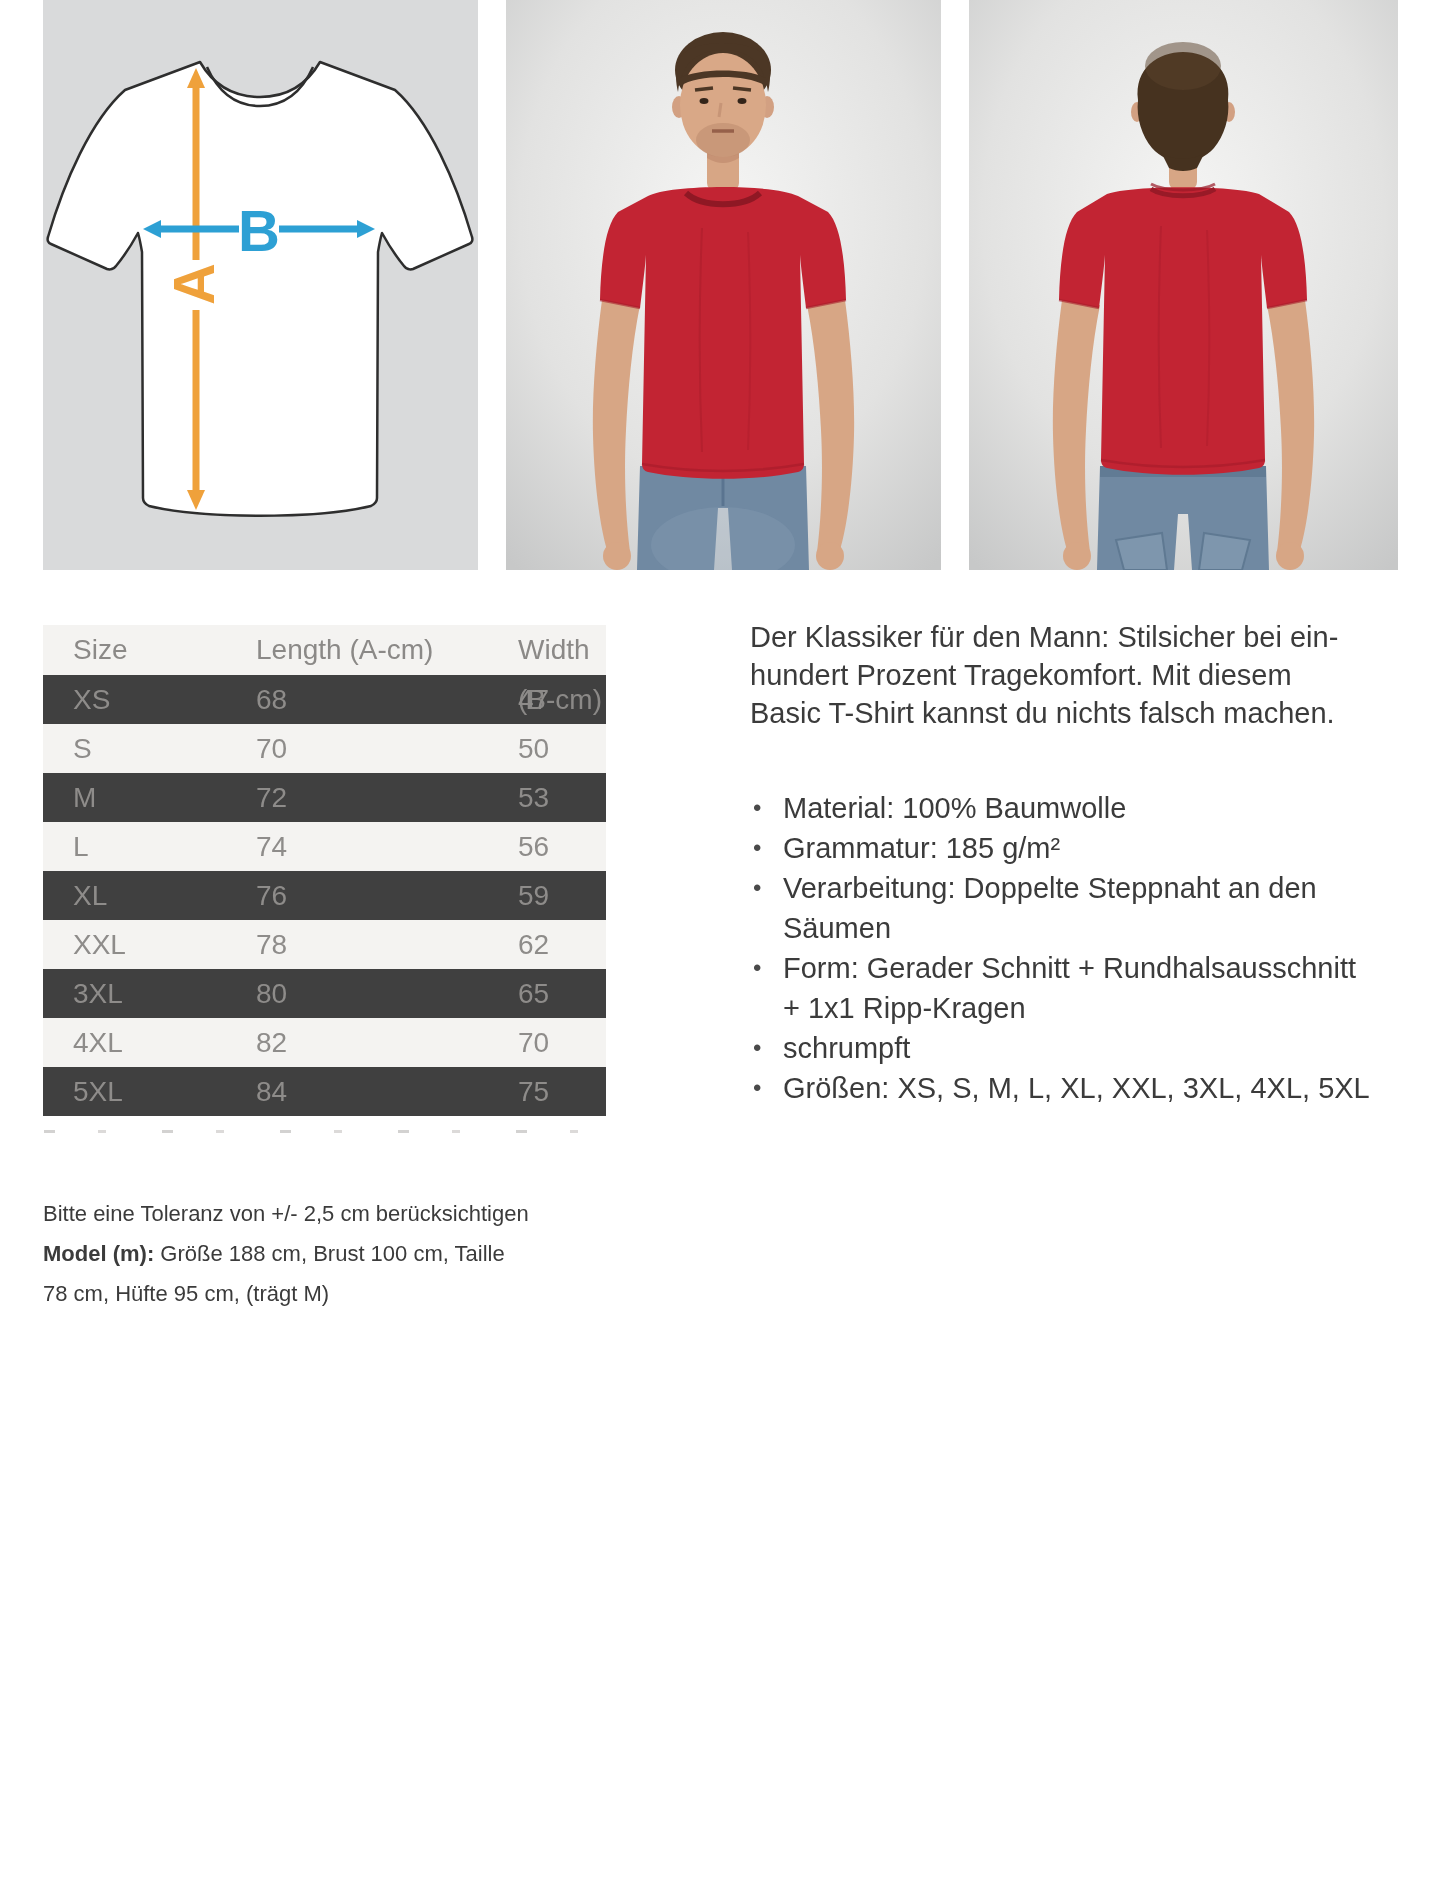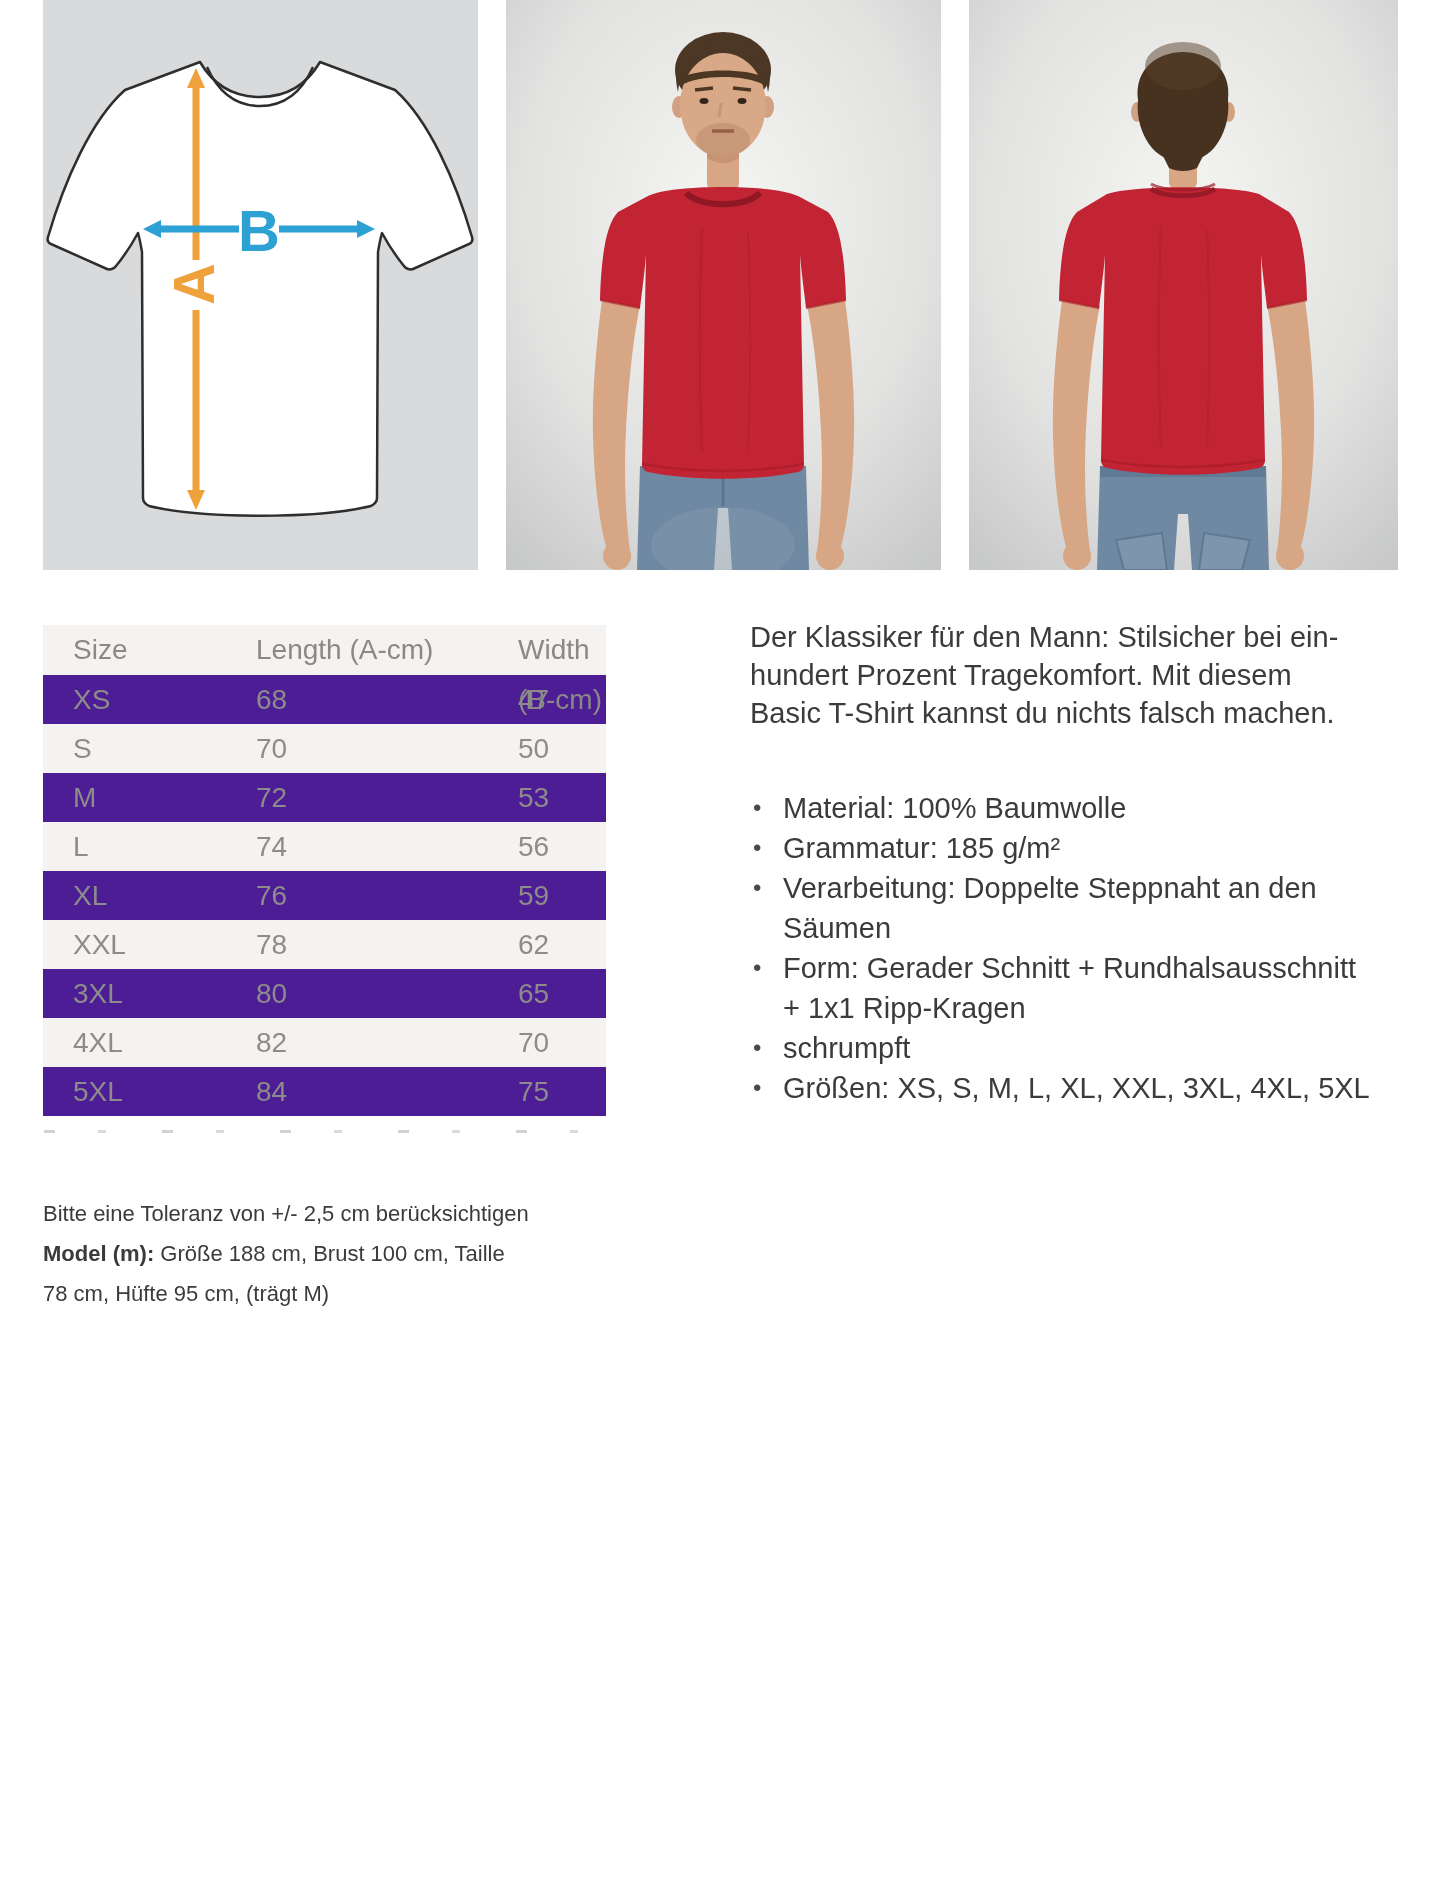--- a/index.html
+++ b/index.html
@@ -11,21 +11,21 @@
   .tile-diagram{left:43px;width:435px;background:#d9dadb;}
   .tile-front{left:506px;width:435px;}
   .tile-back{left:969px;width:429px;}
   .tile svg{display:block;}
 
   
   .size-table{position:absolute;left:43px;top:625px;width:563px;font-size:28px;}
   .t-row{display:grid;grid-template-columns:213px 262px 1fr;height:49px;line-height:49px;}
   .t-row.header{height:50px;line-height:50px;background:#f4f3f1;color:#8b8987;}
   .t-row .c1{padding-left:30px;}
-  .t-row.dark{background:#4c1d95;color:#8e8c8a;}
+  .t-row.dark{background:#404040;color:#8e8c8a;}
   .t-row.light{background:#f4f3f1;color:#8e8c8a;}
 
   .clip-strip{position:absolute;left:44px;top:1128px;width:598px;height:7px;overflow:hidden;opacity:.6;}
   .clip-strip .marks{height:3px;margin-top:2px;width:96%;
     background:repeating-linear-gradient(90deg,#b7b5b3 0 11px,transparent 11px 54px,#c5c3c1 54px 62px,transparent 62px 118px);}
 
   
   .description{position:absolute;left:750px;top:618px;width:668px;font-size:29px;}
   .intro div{line-height:38px;white-space:nowrap;}
   .bullets{margin-top:56px;}

